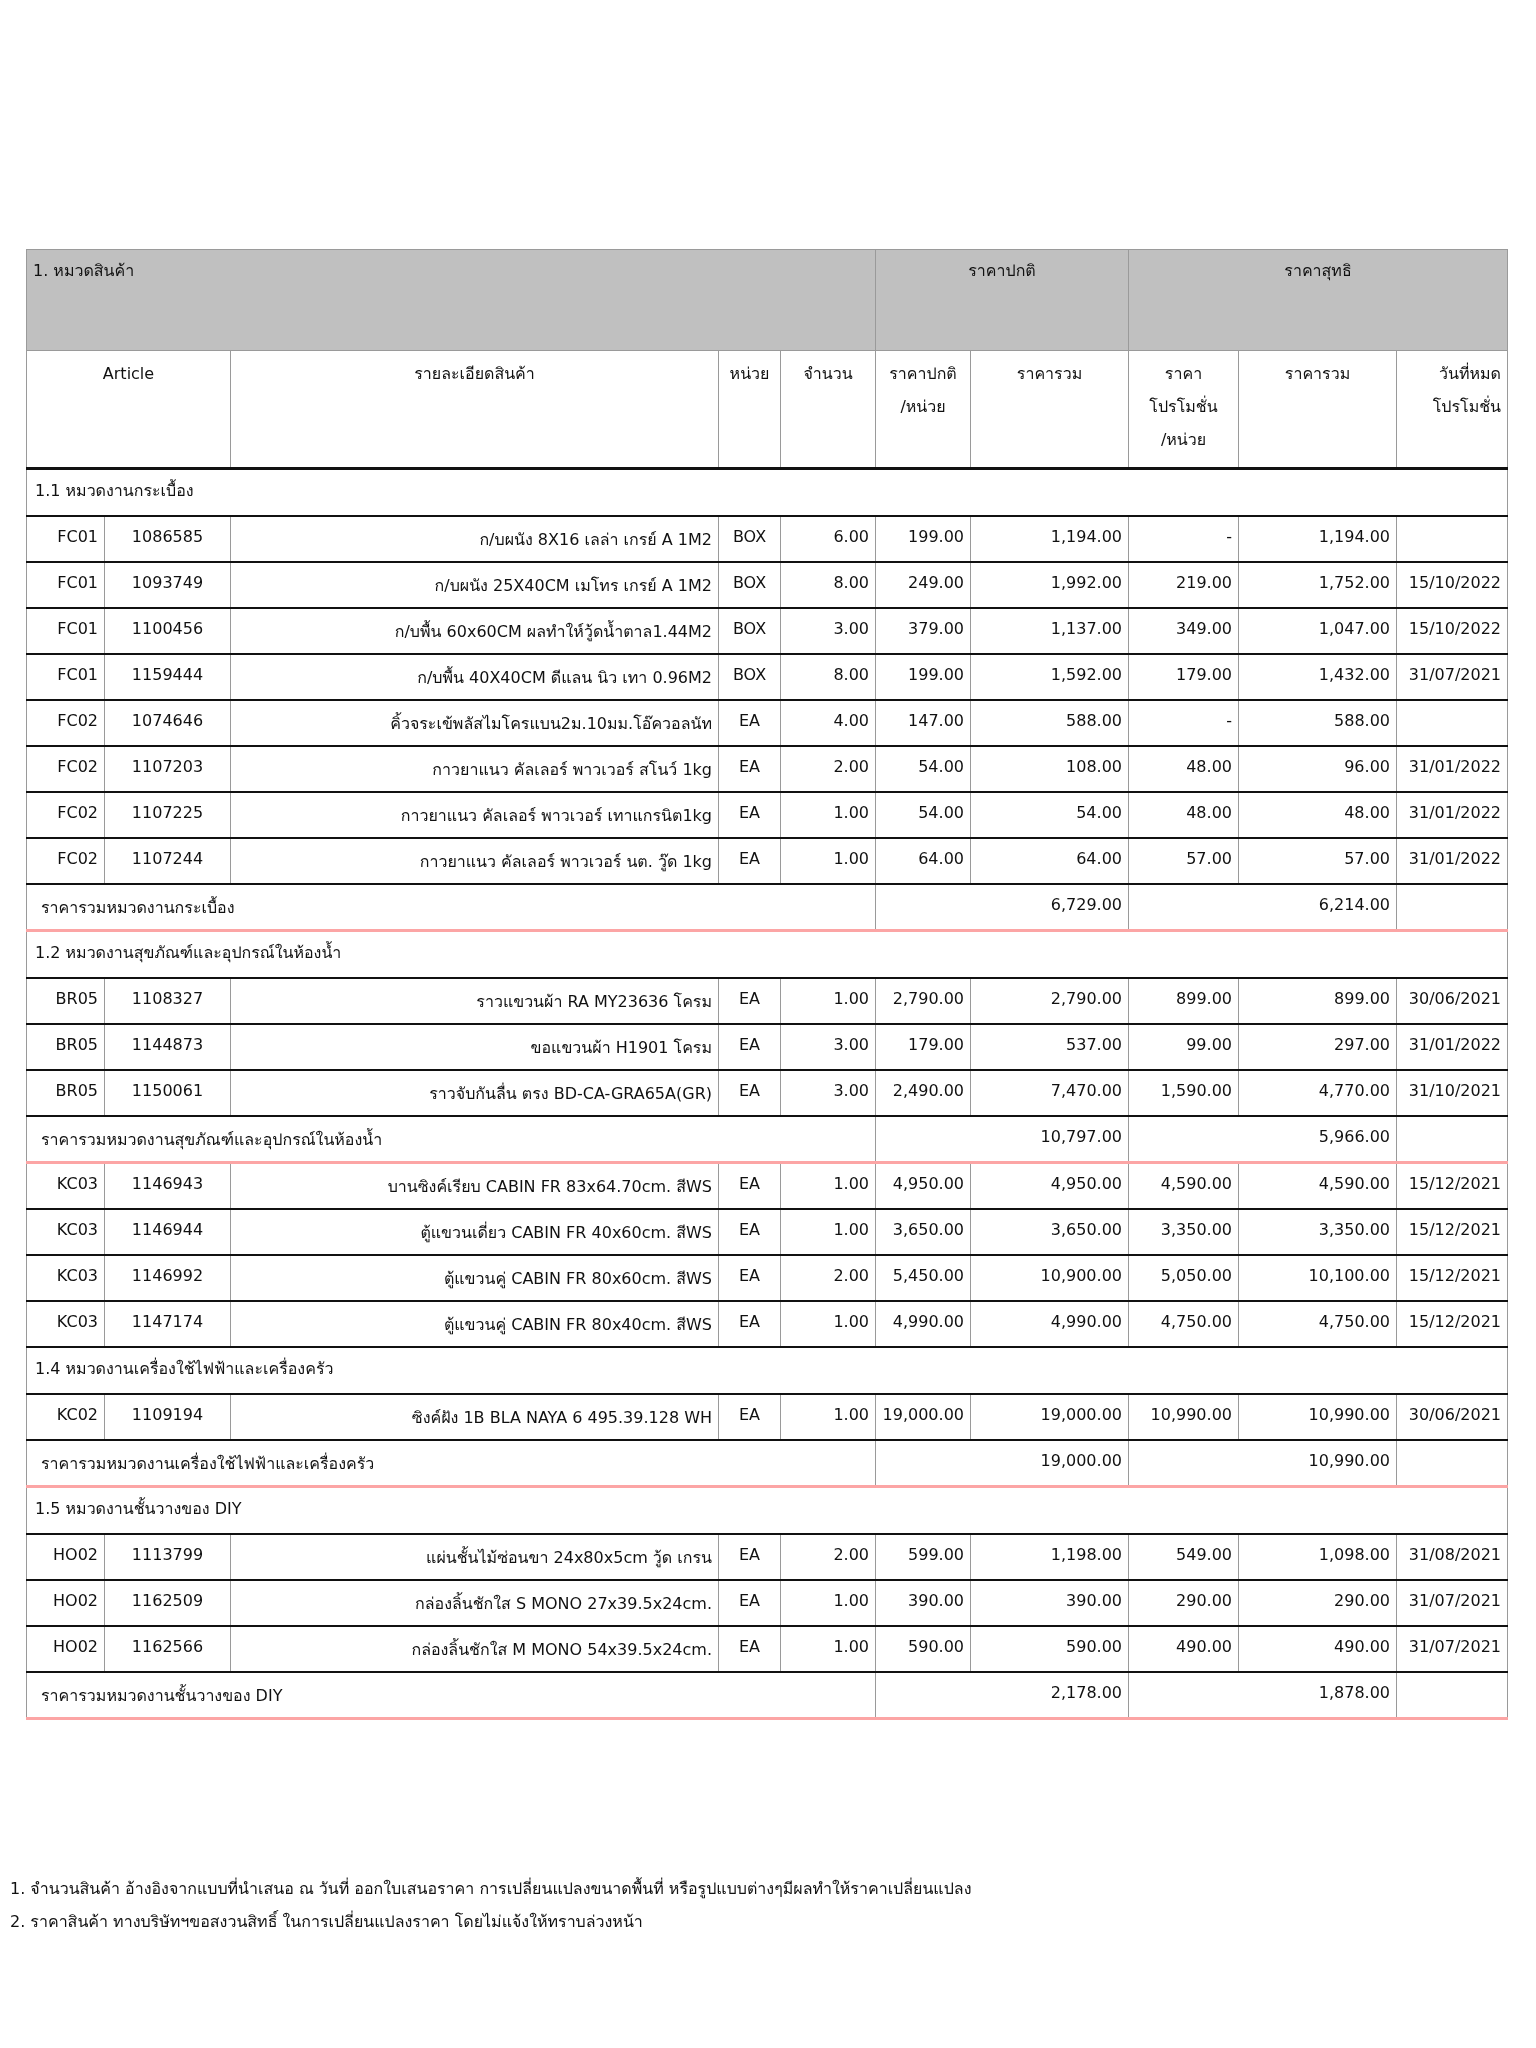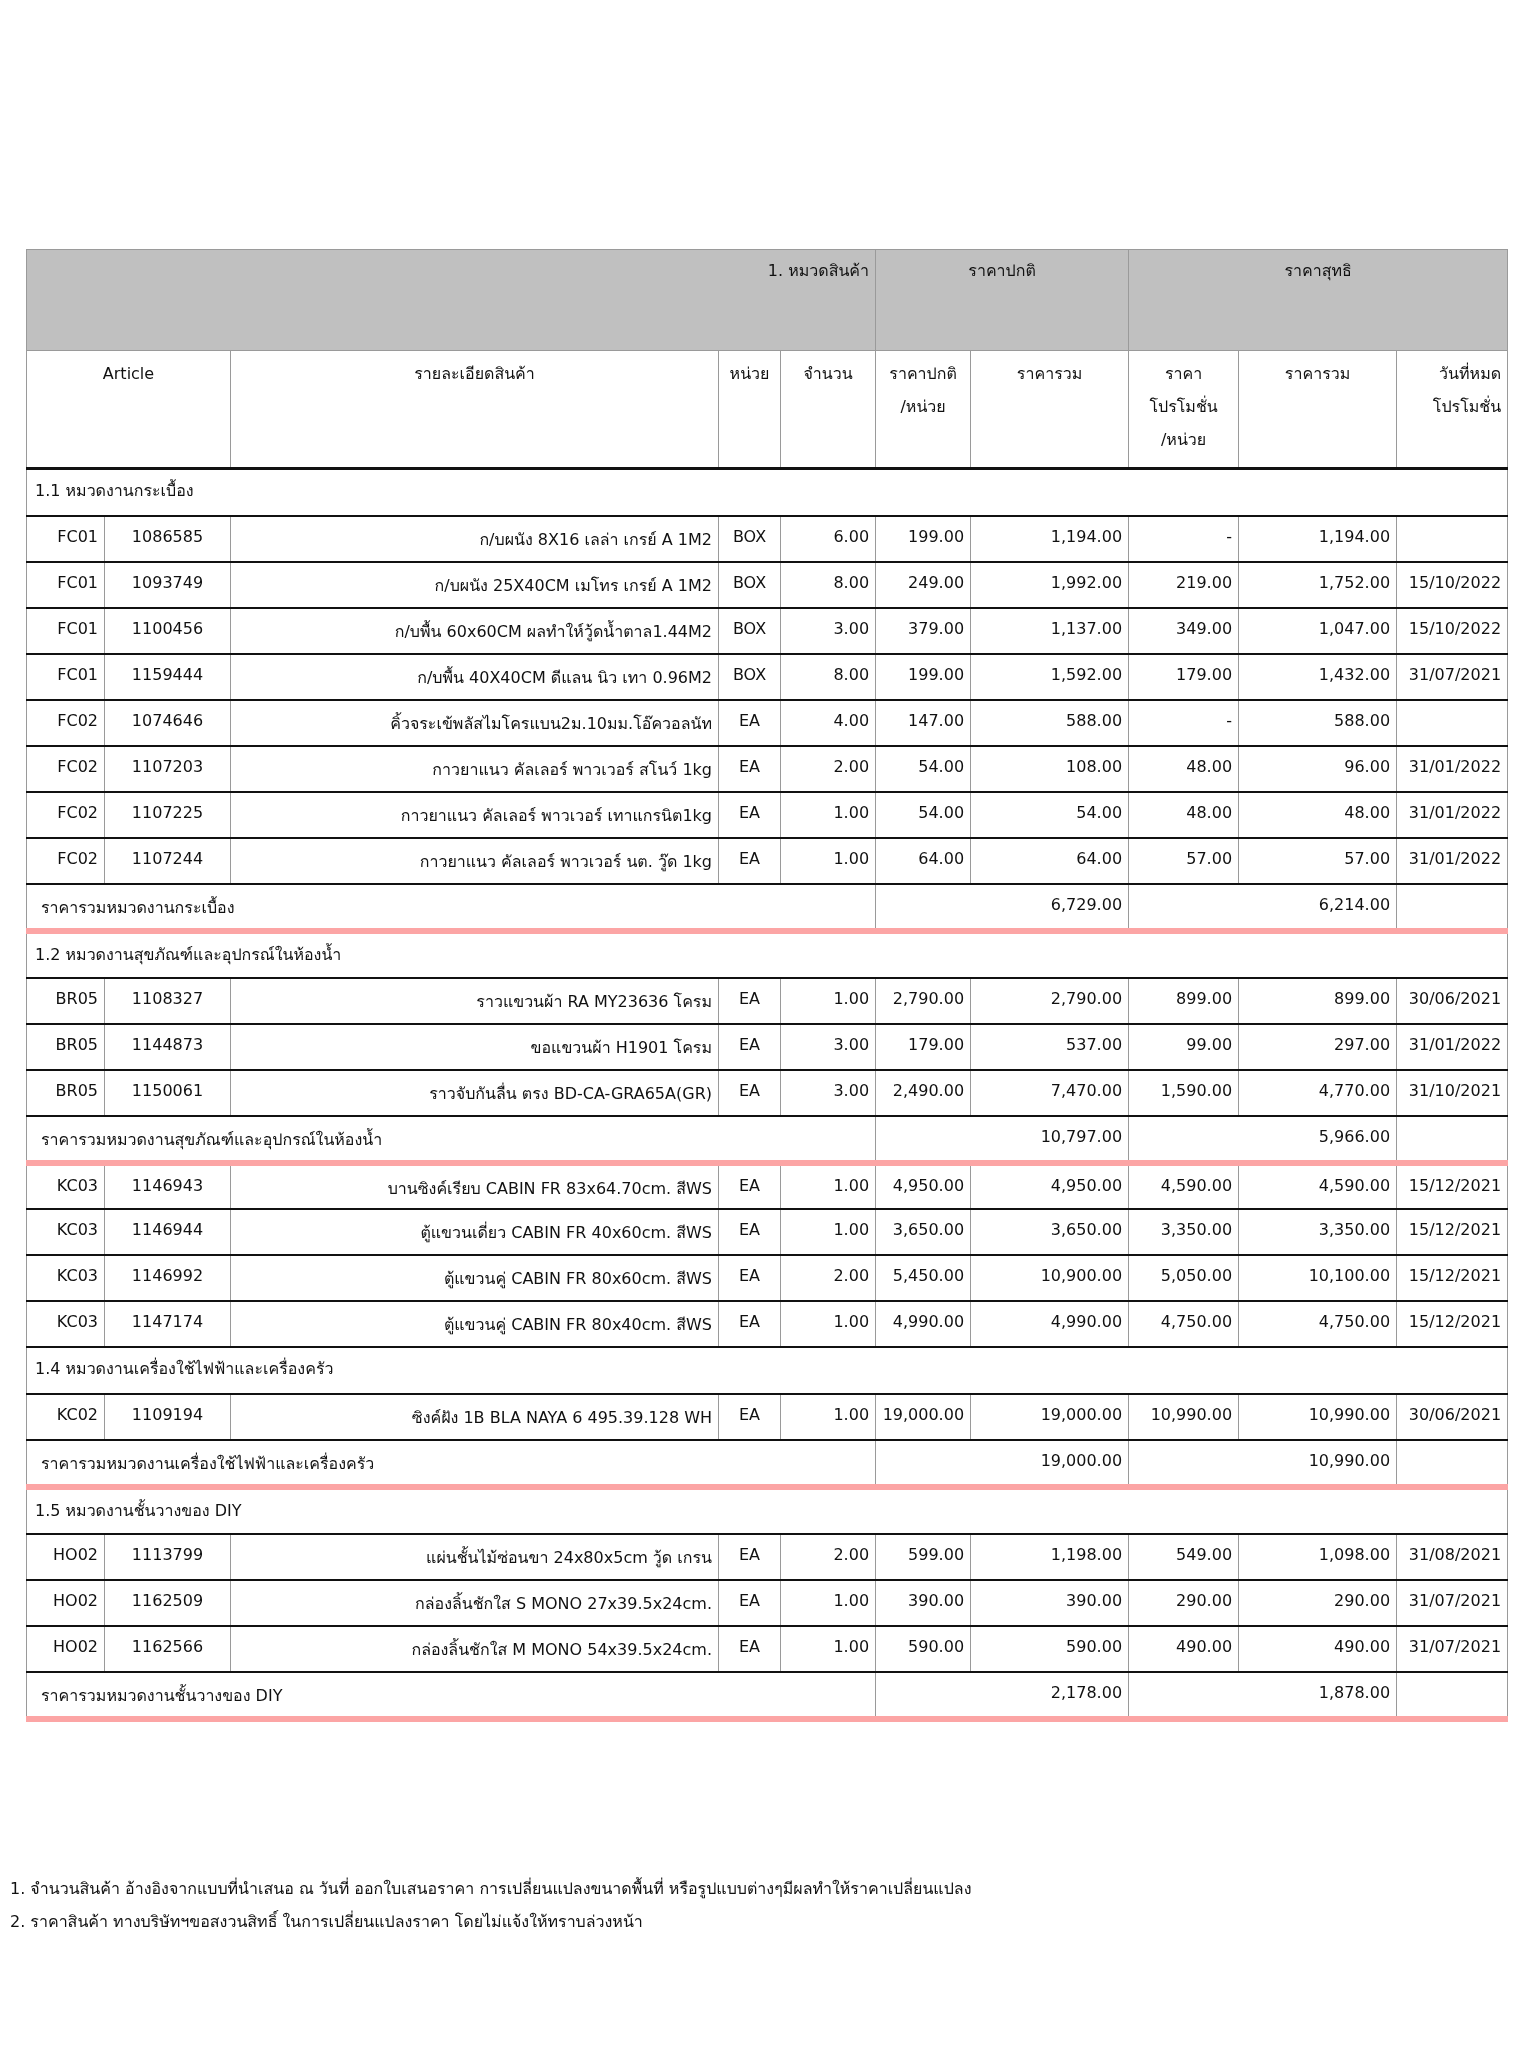--- a/index.html
+++ b/index.html
@@ -24,42 +24,42 @@
   }
   
   tr.hdr-top th {
     background: #c0c0c0;
     height: 92px;
     vertical-align: top;
     padding-top: 8px;
     text-align: center;
     font-size: 16px;
   }
-  tr.hdr-top th.group-title { text-align: right; padding-left: 12px; }
+  tr.hdr-top th.group-title { text-align: left; padding-left: 6px; }
   tr.hdr-cols th {
     height: 110px;
     vertical-align: top;
     padding-top: 6px;
     line-height: 33px;
     white-space: normal;
     font-size: 16px;
     border-bottom: 3px solid #111;
   }
   tr.hdr-cols th.right { text-align: right; margin-top: 40px; }
   
   tr.row td { height: 46px; vertical-align: top; padding-top: 10px; box-sizing: border-box; }
   tr.section td {
     height: 47px; vertical-align: top; padding-top: 8px; padding-left: 8px;
     border-bottom: 2px solid #111;
   }
   tr.data td { border-bottom: 2px solid #111; }
   tr.data td.c { text-align: center; }
   tr.data td.r { text-align: right; }
   tr.data td.l { text-align: right; }
-  tr.subtotal td { height: 47px; vertical-align: top; padding-top: 10px; border-bottom: 6px solid #fca5a5; }
+  tr.subtotal td { height: 47px; vertical-align: top; padding-top: 10px; border-bottom: 3px solid #fca5a5; }
   tr.subtotal td.label { padding-left: 14px; text-align: left; }
   tr.subtotal td.r { text-align: right; }
   tr.data td.code { padding-left: 8px; }
 
   .notes {
     position: absolute; left: 10px; top: 1872px;
     font-size: 16px; line-height: 33px;
   }
   .notes .title { padding-left: 10px; }
 </style>

